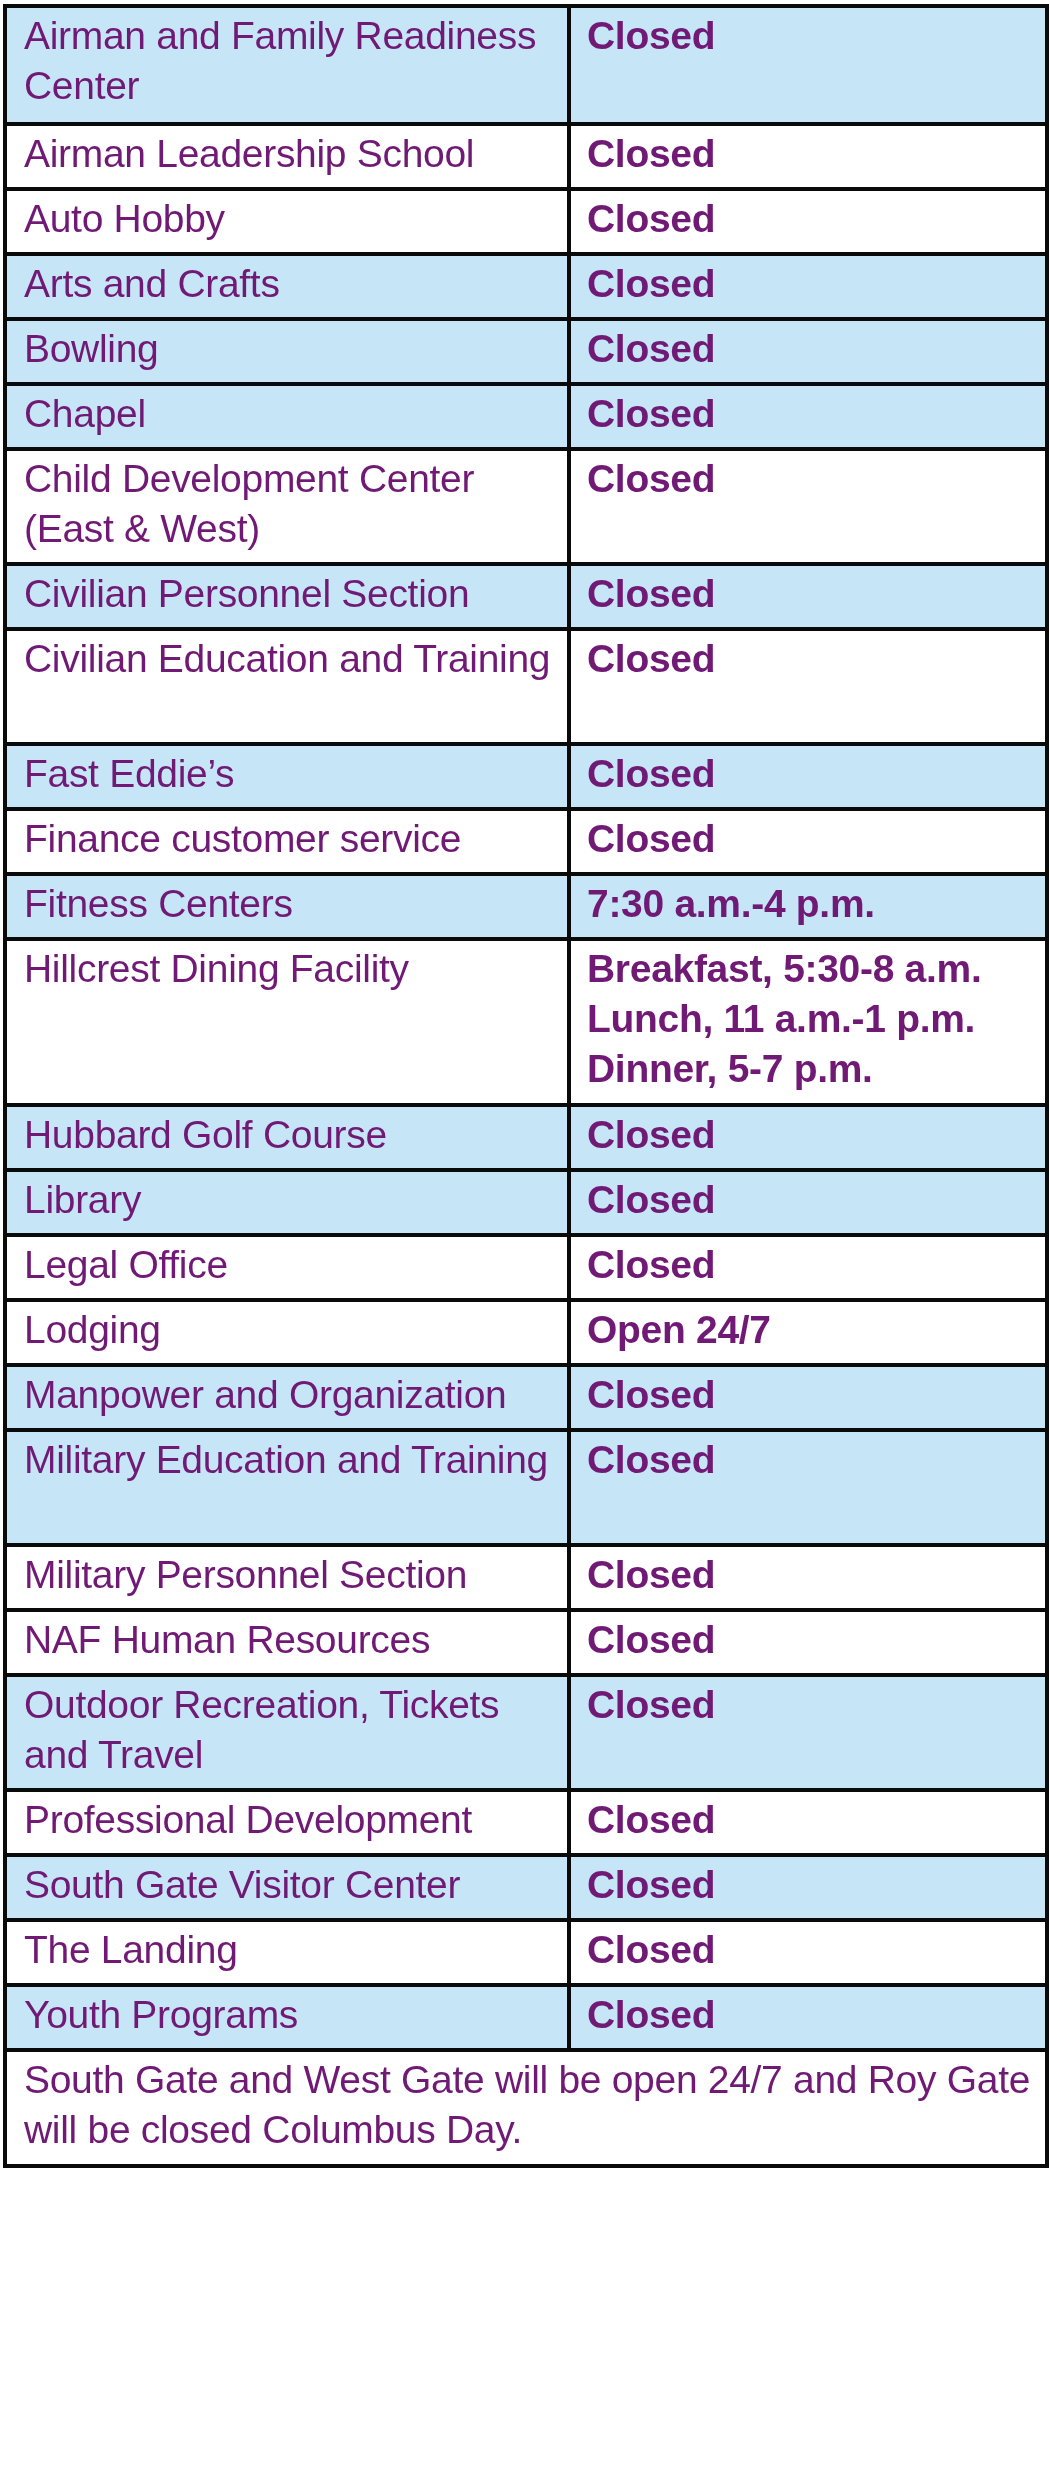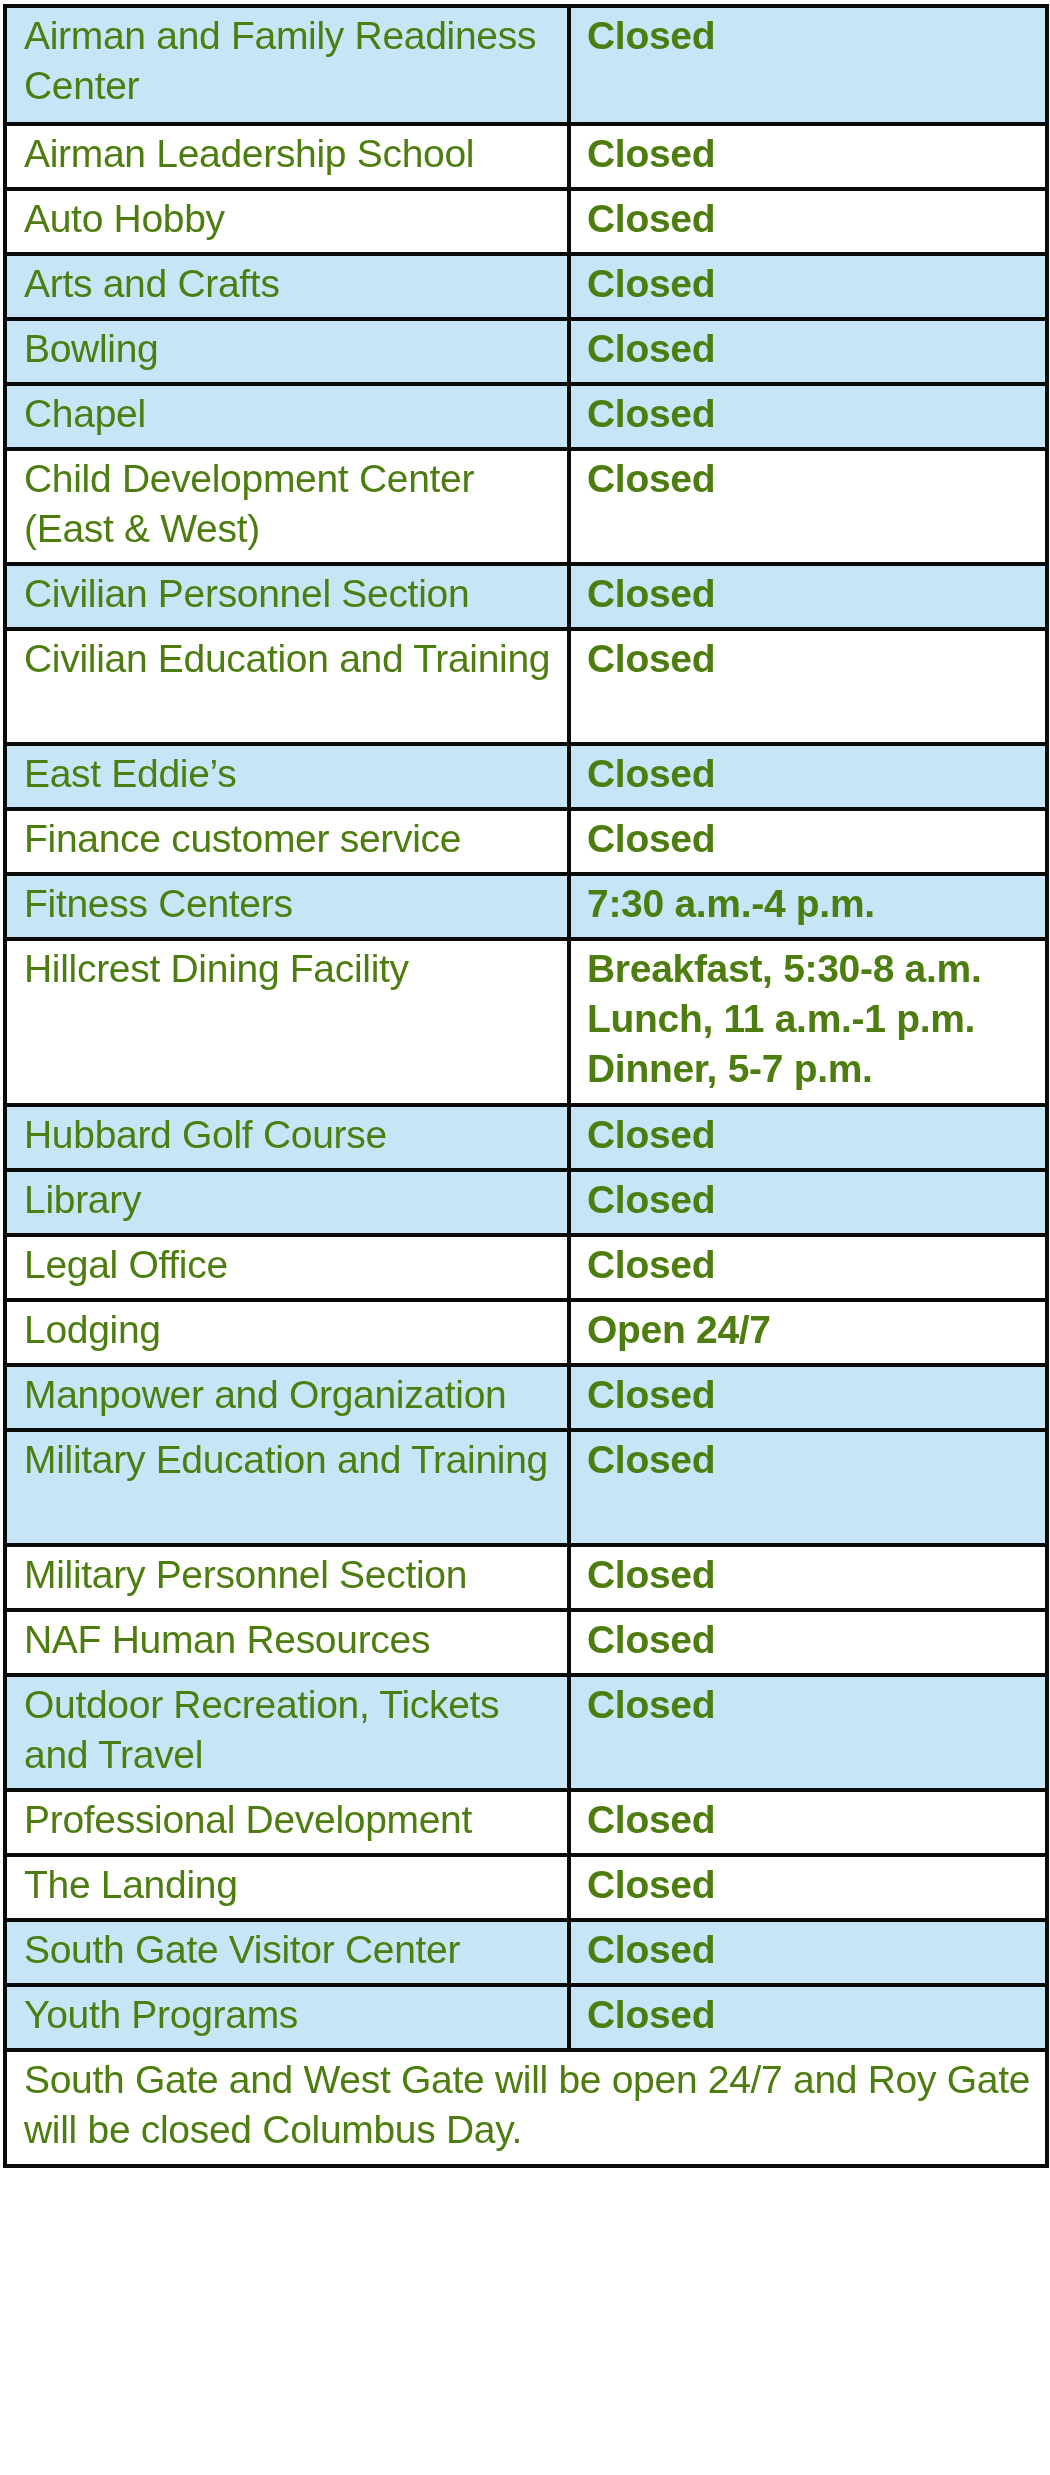--- a/index.html
+++ b/index.html
@@ -5,21 +5,21 @@
   html, body { margin: 0; padding: 0; background: #ffffff; }
   body { width: 1050px; height: 2475px; position: relative; overflow: hidden; }
   .schedule {
     position: absolute; left: 3px; top: 4px;
     width: 1042px;
     border-collapse: collapse;
     table-layout: fixed;
     font-family: "Liberation Sans", sans-serif;
     font-size: 39px;
     line-height: 50px;
-    color: #4d7c0f;
+    color: #701a75;
   }
   .schedule td {
     border: 4px solid #0a0a0a;
     vertical-align: top;
     padding: 3px 10px 0 17px;
     box-sizing: border-box;
     white-space: normal;
     letter-spacing: -0.3px;
   }
   .schedule col.c1 { width: 564px; }
@@ -73,21 +73,21 @@
     </tr>
     <tr class="h1 shaded">
       <td>Civilian Personnel Section</td>
       <td class="c2">Closed</td>
     </tr>
     <tr class="h2 plain">
       <td>Civilian Education and Training</td>
       <td class="c2">Closed</td>
     </tr>
     <tr class="h1 shaded">
-      <td>East Eddie’s</td>
+      <td>Fast Eddie’s</td>
       <td class="c2">Closed</td>
     </tr>
     <tr class="h1 plain">
       <td>Finance customer service</td>
       <td class="c2">Closed</td>
     </tr>
     <tr class="h1 shaded">
       <td>Fitness Centers</td>
       <td class="c2">7:30 a.m.-4 p.m.</td>
     </tr>
@@ -132,26 +132,26 @@
       <td class="c2">Closed</td>
     </tr>
     <tr class="h2 shaded">
       <td>Outdoor Recreation, Tickets and Travel</td>
       <td class="c2">Closed</td>
     </tr>
     <tr class="h1 plain">
       <td>Professional Development</td>
       <td class="c2">Closed</td>
     </tr>
+    <tr class="h1 shaded">
+      <td>South Gate Visitor Center</td>
+      <td class="c2">Closed</td>
+    </tr>
     <tr class="h1 plain">
       <td>The Landing</td>
-      <td class="c2">Closed</td>
-    </tr>
-    <tr class="h1 shaded">
-      <td>South Gate Visitor Center</td>
       <td class="c2">Closed</td>
     </tr>
     <tr class="h1 shaded">
       <td>Youth Programs</td>
       <td class="c2">Closed</td>
     </tr>
     <tr class="footer plain">
       <td colspan="2">South Gate and West Gate will be open 24/7 and Roy Gate will be closed Columbus Day.</td>
     </tr>
   </tbody>

